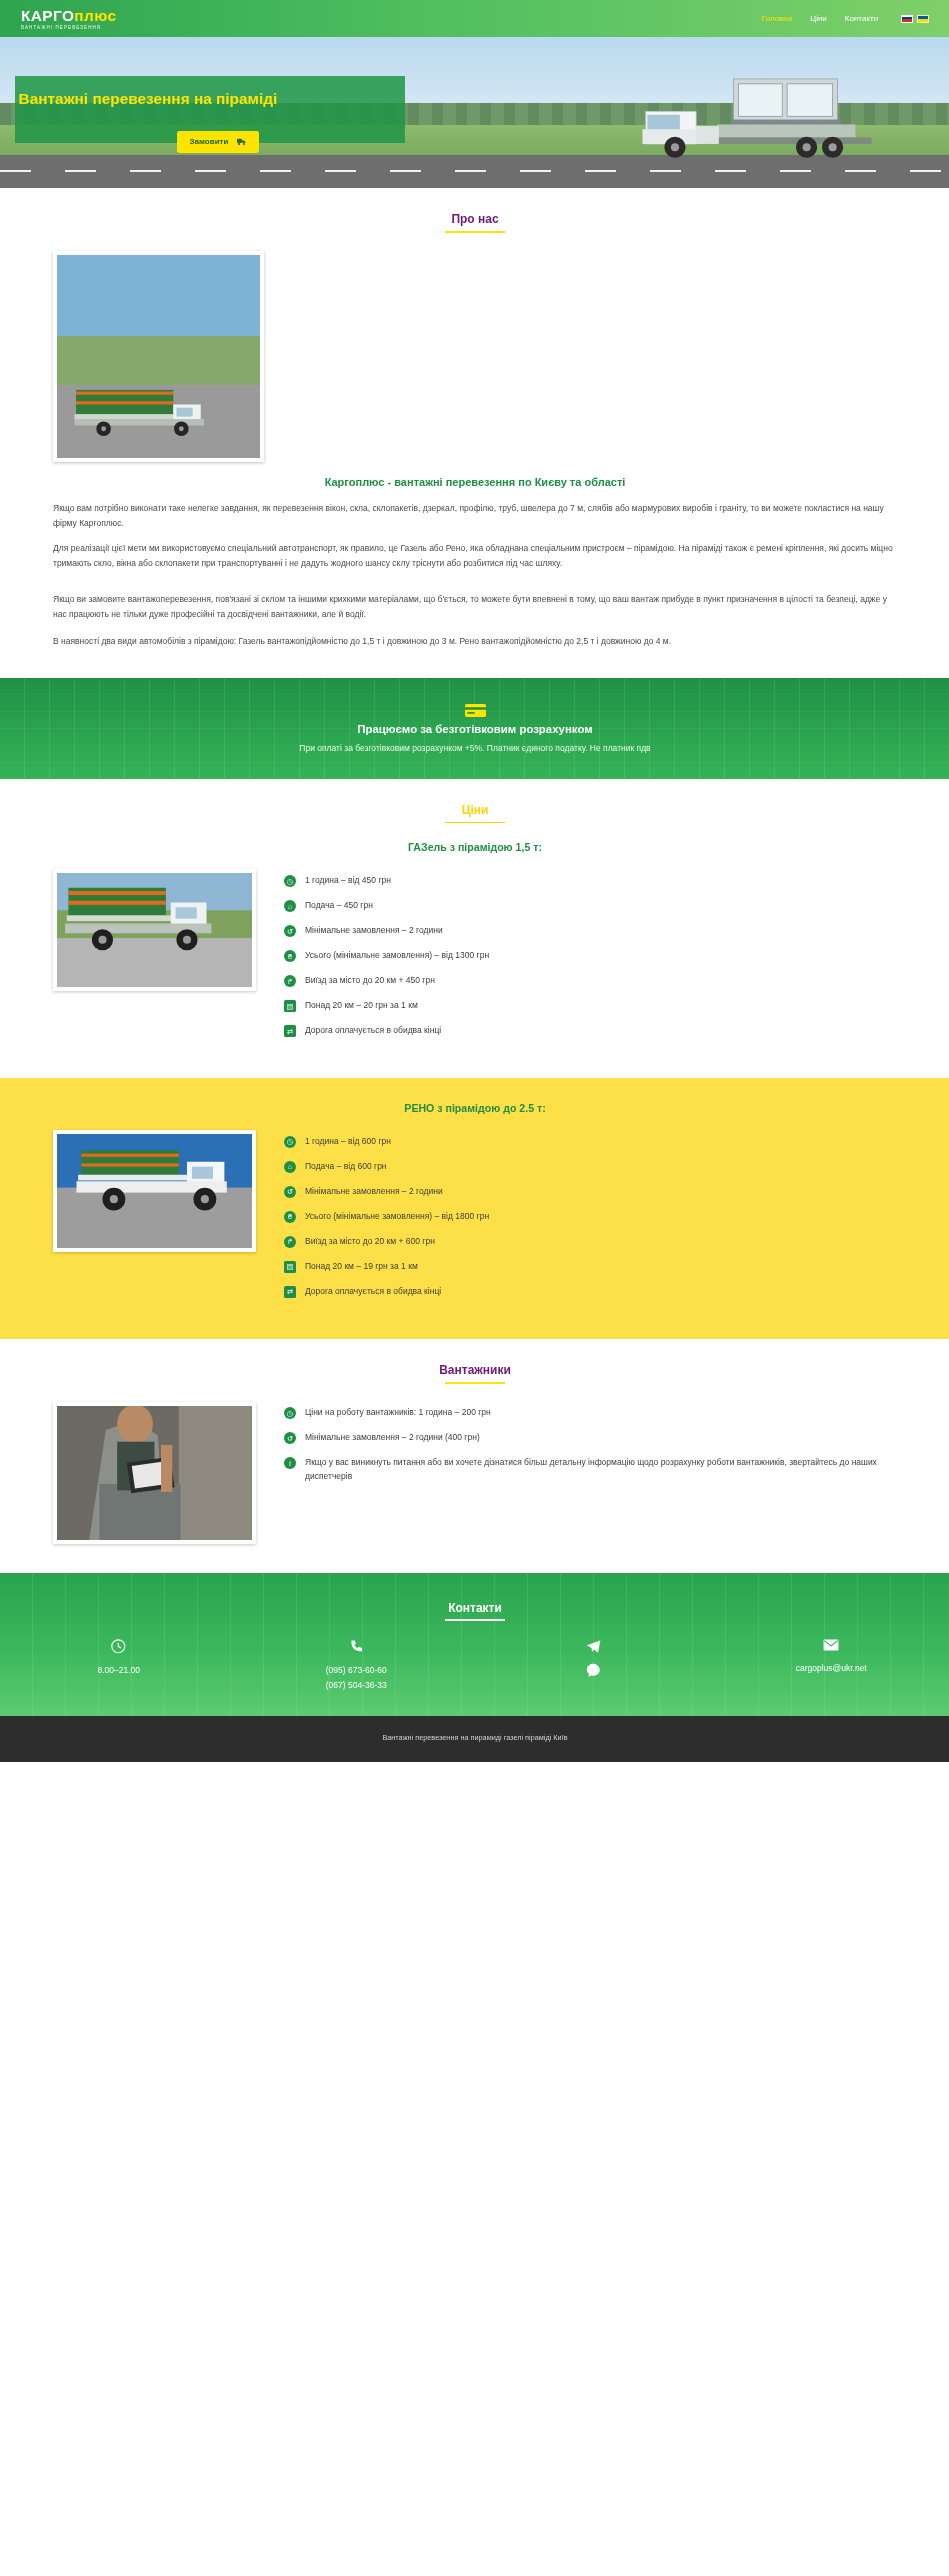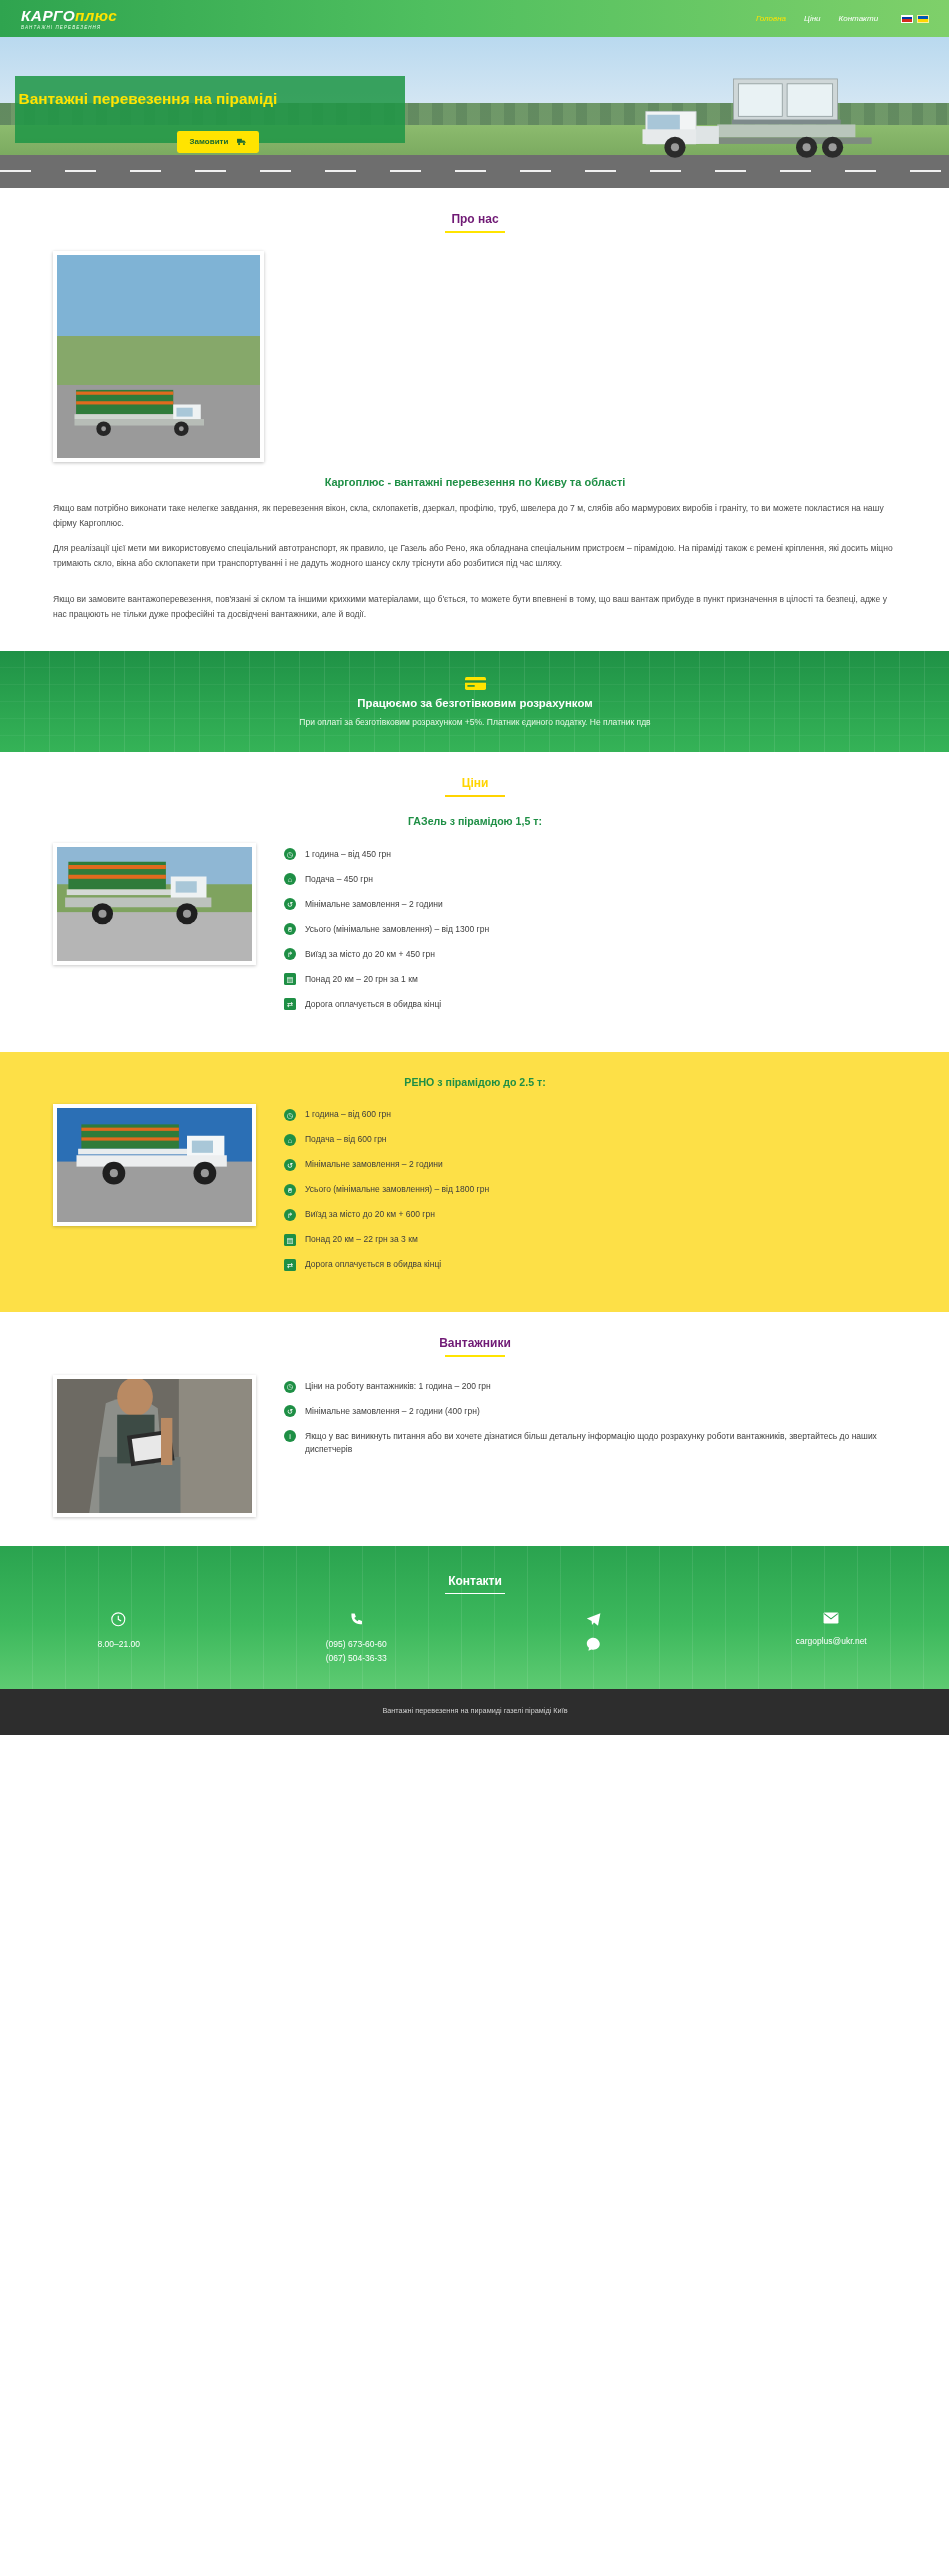--- a/index.html
+++ b/index.html
@@ -11,21 +11,20 @@
     -webkit-font-smoothing: antialiased;
   }
 
   
   .topbar {
     height: 37px;
     background: linear-gradient(90deg,#2fa44f 0%, #4fbf5f 45%, #7fd06a 100%);
     display: flex;
     padding: 0 21px;
     position: relative;
-    font-style: italic;
   }
   .logo { display: flex; flex-direction: column; justify-content: center; }
   .logo-main { font-size: 15.4px; font-weight: bold; color: #fff; letter-spacing: 0.4px; line-height: 1; }
   .logo-main .y { color: #ffe400; }
   .logo-sub { font-size: 4.5px; color: #eaffea; letter-spacing: 1.1px; margin-top: 1.6px; }
   .nav { margin-left: auto; display: flex; align-items: center; gap: 18px; }
   .nav a { font-size: 8px; color: #ffffff; text-decoration: none; }
   .nav a.active { color: #ffe400; }
   .flags { display: flex; gap: 4px; align-items: center; margin-left: 4.9px; }
   .flag { width: 12px; height: 8px; border: 0.8px solid rgba(255,255,255,.6); position: relative; overflow: hidden; }
@@ -240,20 +239,21 @@
         </svg>
       </div>
       <div class="about-text">
         <h2>Каргоплюс - вантажні перевезення по Києву та області</h2>
         <p>Якщо вам потрібно виконати таке нелегке завдання, як перевезення вікон, скла, склопакетів, дзеркал, профілю, труб, швелера до 7 м, слябів або мармурових виробів і граніту, то ви можете покластися на нашу фірму Каргоплюс.</p>
         <p>Для реалізації цієї мети ми використовуємо спеціальний автотранспорт, як правило, це Газель або Рено, яка обладнана спеціальним пристроєм – пірамідою. На піраміді також є ремені крiплення, які досить міцно тримають скло, вікна або склопакети при транспортуванні і не дадуть жодного шансу склу тріснути або розбитися під час шляху.</p>
       </div>
     </div>
     <div class="about-bottom">
       <p>Якщо ви замовите вантажоперевезення, пов'язані зі склом та іншими крихкими матеріалами, що б'ється, то можете бути впевнені в тому, що ваш вантаж прибуде в пункт призначення в цілості та безпеці, адже у нас працюють не тільки дуже професійні та досвідчені вантажники, але й водії.</p>
+      <p>В наявності два види автомобілів з пірамідою: Газель вантажопідйомністю до 1,5 т і довжиною до 3 м. Рено вантажопідйомністю до 2,5 т і довжиною до 4 м.</p>
     </div>
   </div>
 </div>
 
 <div class="banner">
   <div class="skyline"></div>
   <svg class="ico" width="21" height="13" viewBox="0 0 26 16">
     <rect x="0" y="0" width="26" height="16" rx="2" fill="#ffe400"></rect>
     <rect x="0" y="4" width="26" height="3" fill="#1f8e44"></rect>
     <rect x="3" y="10" width="9" height="2" fill="#1f8e44"></rect>
@@ -356,21 +356,21 @@
         <div class="price-item">
           <span class="cicon">₴</span>
           <span class="txt">Усього (мінімальне замовлення) – від 1800 грн</span>
         </div>
         <div class="price-item">
           <span class="cicon">↱</span>
           <span class="txt">Виїзд за місто до 20 км + 600 грн</span>
         </div>
         <div class="price-item">
           <span class="cicon sq">▤</span>
-          <span class="txt">Понад 20 км – 22 грн за 3 км</span>
+          <span class="txt">Понад 20 км – 19 грн за 1 км</span>
         </div>
         <div class="price-item">
           <span class="cicon sq">⇄</span>
           <span class="txt">Дорога оплачується в обидва кінці</span>
         </div>
       </div>
     </div>
   </div>
 </div>
 

